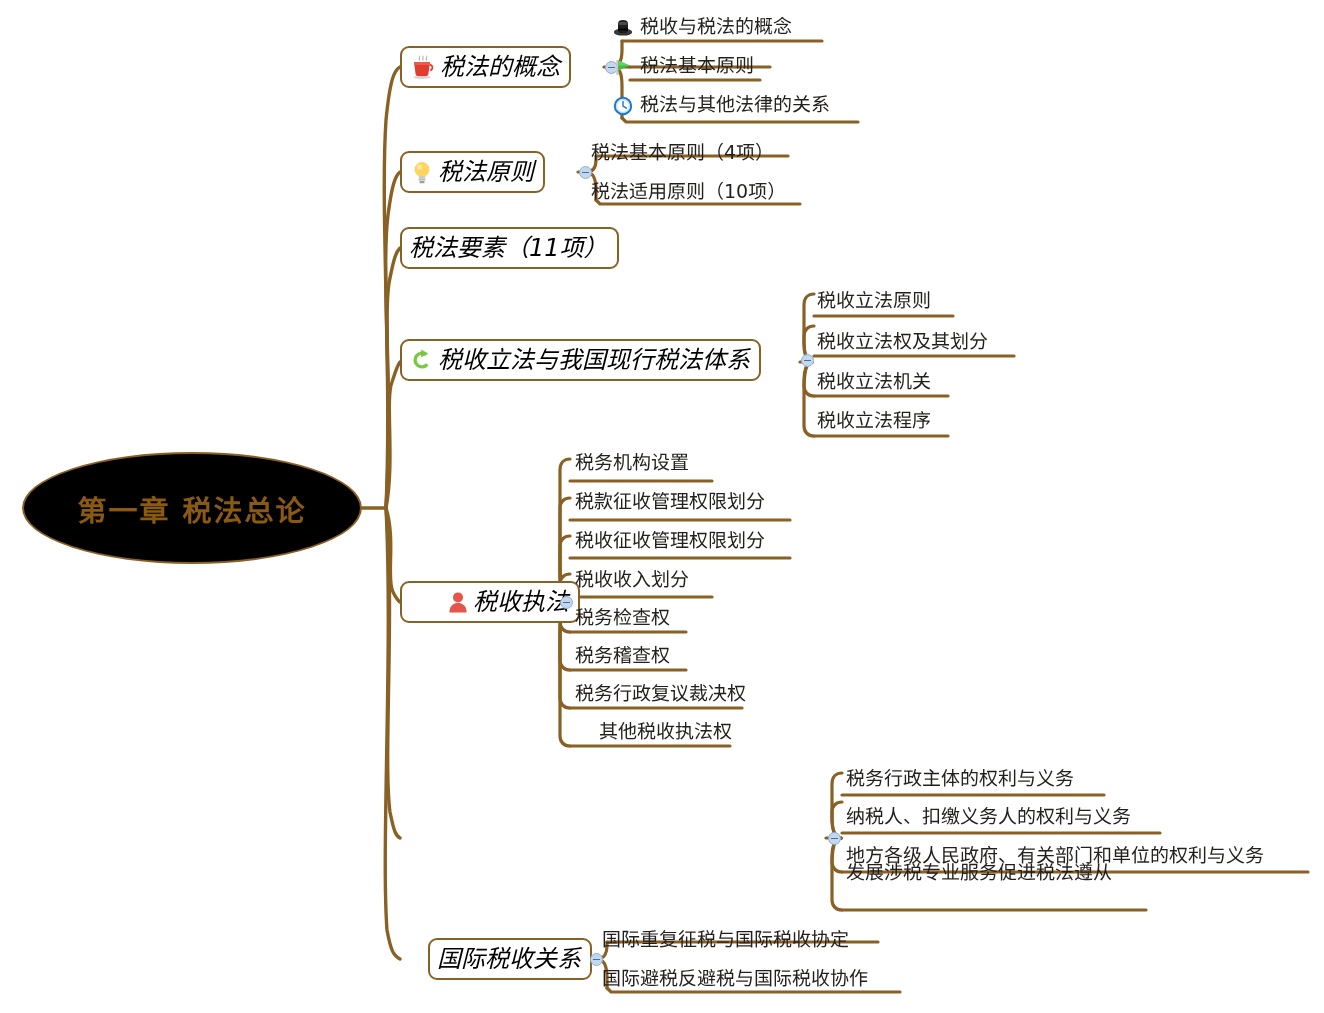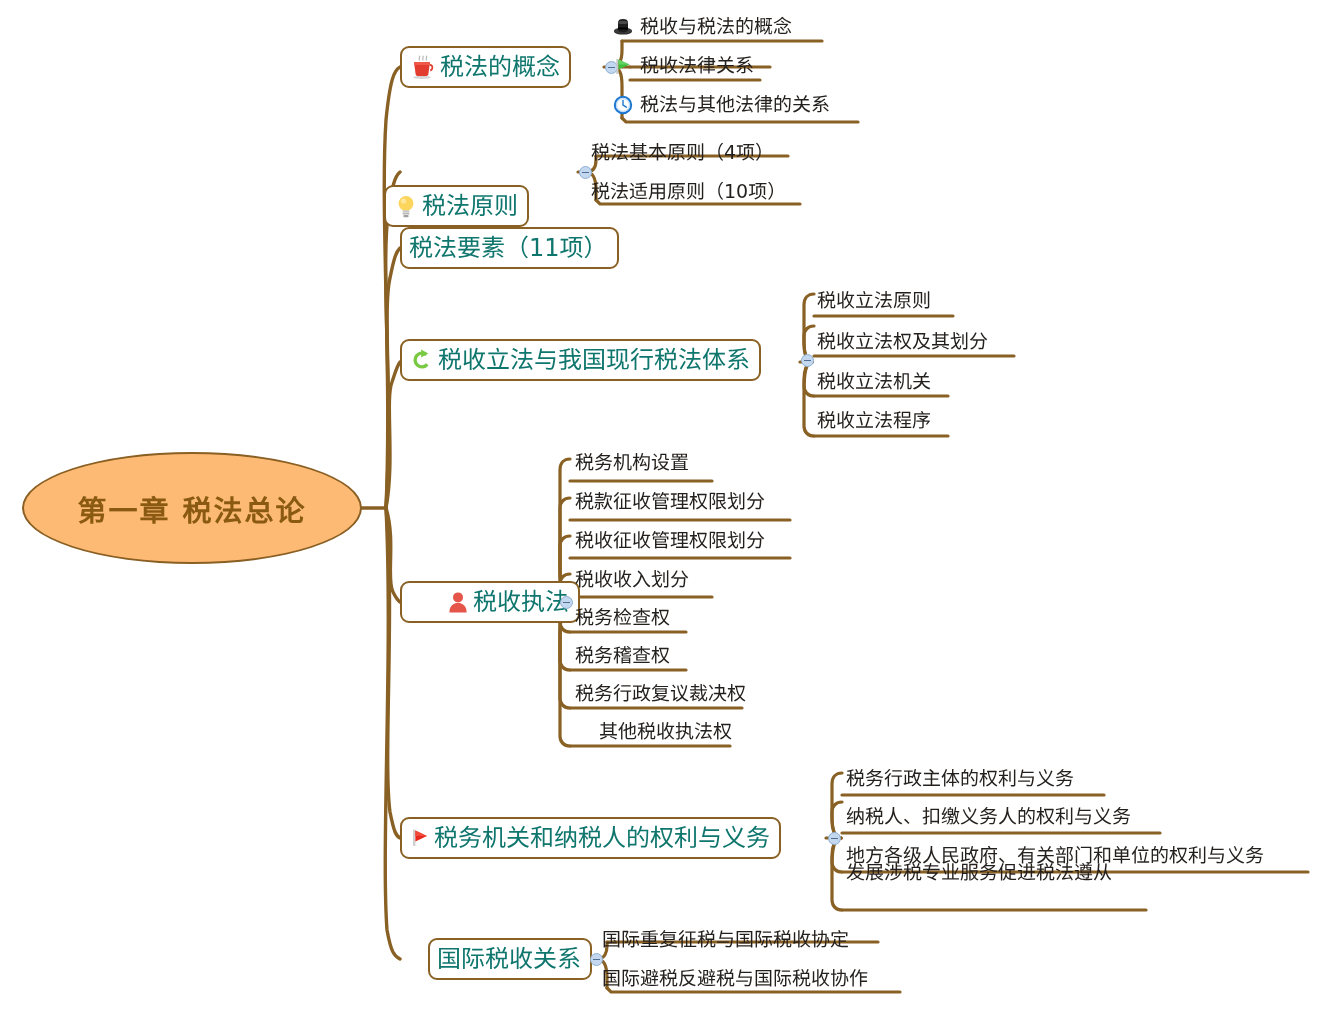--- a/index.html
+++ b/index.html
@@ -13,21 +13,21 @@
   }
   #canvas{position:absolute;left:0;top:0;width:1324px;height:1013px;}
   #edges{position:absolute;left:0;top:0;width:1324px;height:1013px;pointer-events:none;}
 
   
   .root-node{
     position:absolute;
     display:flex;align-items:center;justify-content:center;
     border:2.5px solid #8a5f23;
     border-radius:50%;
-    background:#fdba74;
+    background:#000000;
     box-sizing:border-box;
   }
   .root-label{
     font-size:29px;font-weight:bold;color:#8a5a12;
     letter-spacing:2px;white-space:nowrap;
     font-family:"DejaVu Sans","Liberation Sans",sans-serif;
   }
 
   
   .branch-node{
@@ -35,28 +35,29 @@
     display:flex;align-items:center;
     border:2.5px solid #8a6124;
     border-radius:9px;
     background:#ffffff;
     box-sizing:border-box;
     padding:2px 9px 2px 7px;
     height:42px;
     white-space:nowrap;
   }
   .branch-label{
-    font-size:24px;color:#0f766e;line-height:1;
+    font-size:24px;color:#000000;line-height:1;
     font-family:"DejaVu Sans","Liberation Sans",sans-serif;
+    font-style:italic;
   }
 
   
   .leaf-node{
     position:absolute;
-    display:flex;align-items:flex-start;
+    display:flex;align-items:center;
     white-space:nowrap;
     box-sizing:border-box;
   }
   .leaf-label{
     font-size:19px;color:#231f1c;line-height:1.12;
     padding:0 3px 3px 3px;
     font-family:"DejaVu Sans","Liberation Sans",sans-serif;
   }
 
   
@@ -212,35 +213,35 @@
   </div>
 
   <div class="leaf-node" style="left:612px;top:55px;">
     <span class="icon">
       <svg width="22" height="22" viewBox="0 0 22 22">
         <rect x="4.3" y="4" width="2.2" height="15" fill="#c9c9c9"></rect>
         <path d="M6.5,4.6 L17.5,9.6 L6.5,14.6 Z" fill="#3fbf3f"></path>
         <path d="M6.5,4.6 L17.5,9.6 L6.5,9.6 Z" fill="#63d463"></path>
       </svg>
     </span>
-    <span class="leaf-label">税收法律关系</span>
+    <span class="leaf-label">税法基本原则</span>
   </div>
 
   <div class="leaf-node" style="left:612px;top:94px;">
     <span class="icon">
       <svg width="22" height="22" viewBox="0 0 22 22">
         <circle cx="11" cy="11" r="8.2" fill="#ffffff" stroke="#1b77d0" stroke-width="2"></circle>
         <circle cx="11" cy="11" r="6.4" fill="#ffffff" stroke="#9dc8ee" stroke-width="0.8"></circle>
         <path d="M11,6.4 L11,11 L14.4,13.2" stroke="#1b77d0" stroke-width="1.4" fill="none" stroke-linecap="round"></path>
       </svg>
     </span>
     <span class="leaf-label">税法与其他法律的关系</span>
   </div>
 
-  <div class="branch-node" style="left:384px;top:151px;margin-top:34px;">
+  <div class="branch-node" style="left:400px;top:151px;">
     <span class="icon">
       <svg width="26" height="28" viewBox="0 0 26 28">
         <circle cx="13" cy="11.5" r="7.4" fill="#fbd55c"></circle>
         <circle cx="10.6" cy="9" r="2.6" fill="#fde79c"></circle>
         <rect x="9.6" y="18.2" width="6.8" height="2" rx="0.6" fill="#c9c9c9"></rect>
         <rect x="9.6" y="20.6" width="6.8" height="2" rx="0.6" fill="#b9b9b9"></rect>
         <rect x="10.4" y="23" width="5.2" height="2.2" rx="1" fill="#9f9f9f"></rect>
       </svg>
     </span>
     <span class="branch-label">税法原则</span>
@@ -311,30 +312,20 @@
   <div class="leaf-node" style="left:572px;top:645px;">
     <span class="leaf-label">税务稽查权</span>
   </div>
   <div class="leaf-node" style="left:572px;top:683px;">
     <span class="leaf-label">税务行政复议裁决权</span>
   </div>
   <div class="leaf-node" style="left:572px;top:721px;margin-left:24px;">
     <span class="leaf-label">其他税收执法权</span>
   </div>
 
-  <div class="branch-node" style="left:400px;top:817px;">
-    <span class="icon">
-      <svg width="22" height="24" viewBox="0 0 22 24">
-        <rect x="4" y="3.6" width="2.4" height="16.4" fill="#cfcfcf"></rect>
-        <path d="M6.4,4.4 L18,10 L6.4,15.6 Z" fill="#e8281c"></path>
-        <path d="M6.4,4.4 L18,10 L6.4,10 Z" fill="#f2493d"></path>
-      </svg>
-    </span>
-    <span class="branch-label">税务机关和纳税人的权利与义务</span>
-  </div>
   <div class="toggle" style="left:828px;top:832px;"></div>
 
   <div class="leaf-node" style="left:843px;top:768px;">
     <span class="leaf-label">税务行政主体的权利与义务</span>
   </div>
   <div class="leaf-node" style="left:843px;top:806px;">
     <span class="leaf-label">纳税人、扣缴义务人的权利与义务</span>
   </div>
   <div class="leaf-node" style="left:843px;top:845px;">
     <span class="leaf-label">地方各级人民政府、有关部门和单位的权利与义务</span>

